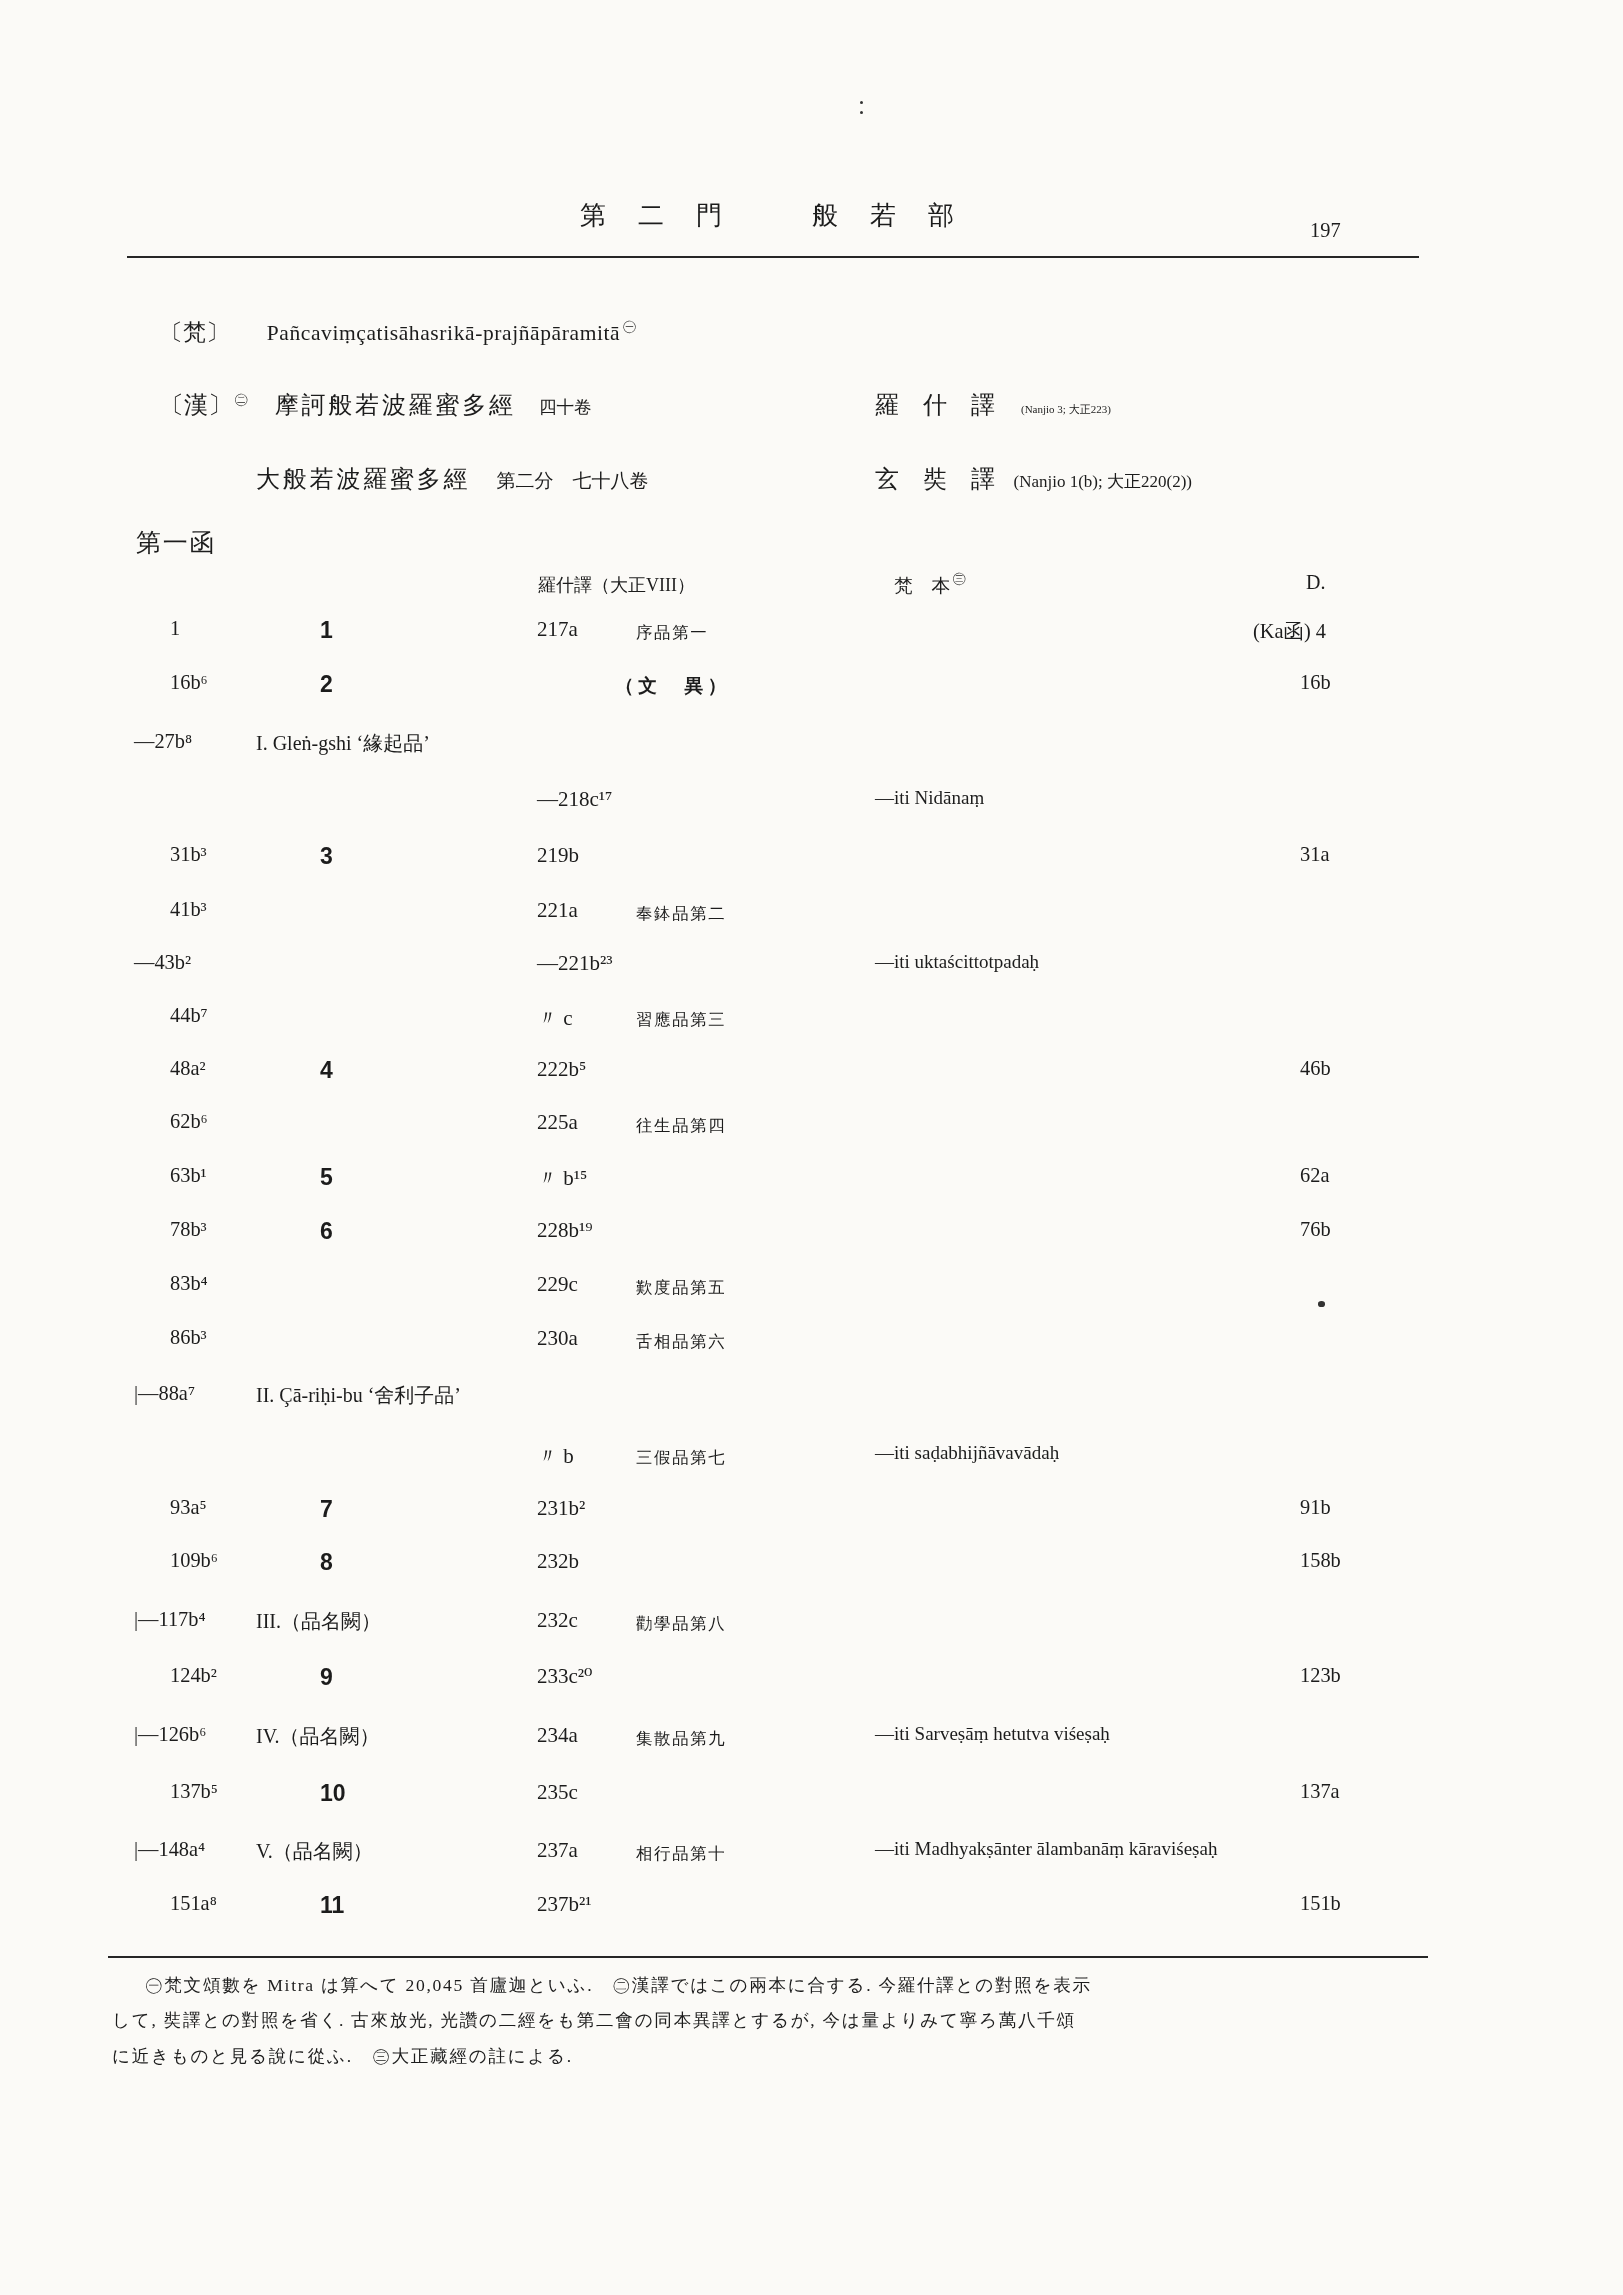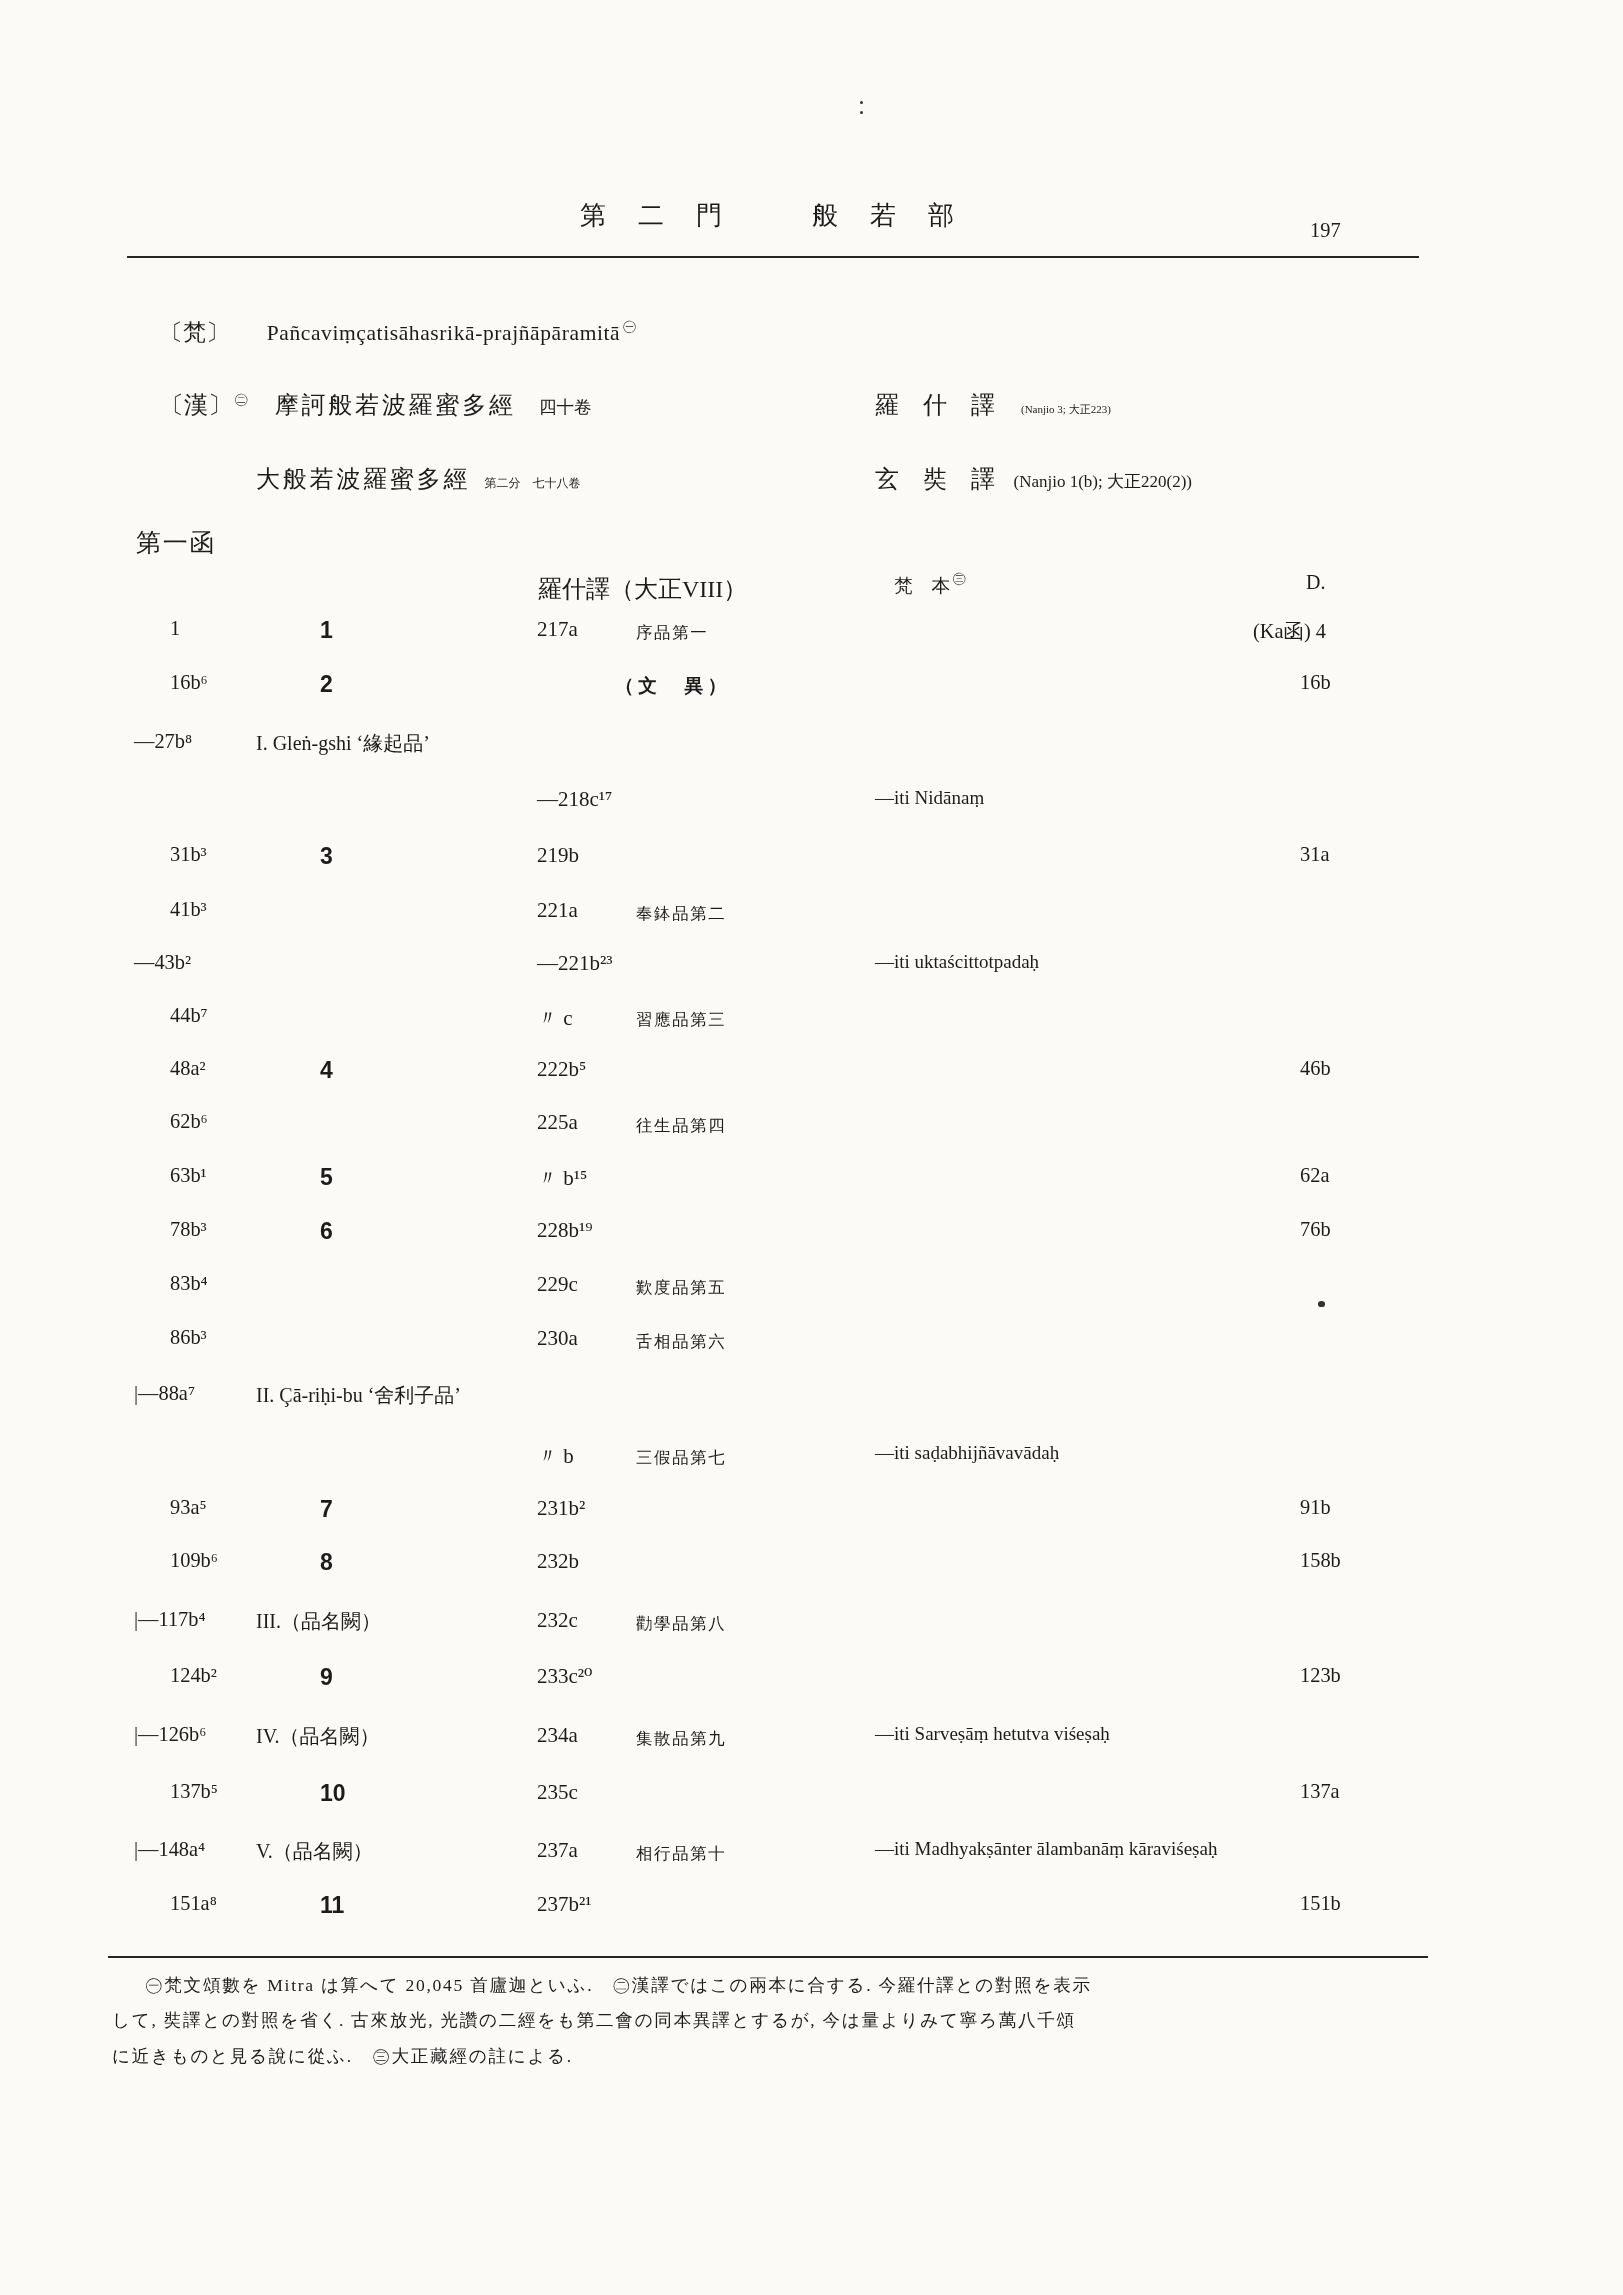--- a/index.html
+++ b/index.html
@@ -70,30 +70,30 @@
   <span style="margin-left:20.4px;letter-spacing:2.8px">摩訶般若波羅蜜多經</span>
   <span style="margin-left:17px;font-size:17.6px">四十卷</span>
 </div>
 <div class="abs" style="top:389px;left:875px;font-size:24px">
   <span>羅　什　譯</span>
   <span style="margin-left:20px;font-size:11px">(Nanjio 3;  大正223)</span>
 </div>
 
 <div class="abs" style="top:463px;left:256px;font-size:24px">
   <span style="letter-spacing:2.8px">大般若波羅蜜多經</span>
-  <span style="margin-left:8px;font-size:12px">第二分　七十八卷</span>
+  <span style="margin-left:20px;font-size:19px">第二分　七十八卷</span>
 </div>
 <div class="abs" style="top:463px;left:875px;font-size:24px">
   <span>玄　奘　譯</span>
   <span style="margin-left:12.5px;font-size:17px">(Nanjio 1(b);  大正220(2))</span>
 </div>
 
 <div class="abs" style="top:526px;left:136px;font-size:25px;letter-spacing:1.7px">第一函</div>
 
-<div class="abs" style="top:573px;left:538px;font-size:24px">羅什譯（大正VIII）</div>
+<div class="abs" style="top:573px;left:538px;font-size:18px">羅什譯（大正VIII）</div>
 <div class="abs" style="top:573px;left:894px;font-size:18.7px">
   <span>梵　本</span><span class="supmark">㊂</span>
 </div>
 <div class="abs" style="top:571px;left:1306px;font-size:20px">D.</div>
 
 <div class="t-row" style="top:617px">
   <span class="cell c1 ind">1</span>
   <span class="cell c2num">1</span>
   <span class="cell c2sec"></span>
   <span class="cell c3">217a</span>

